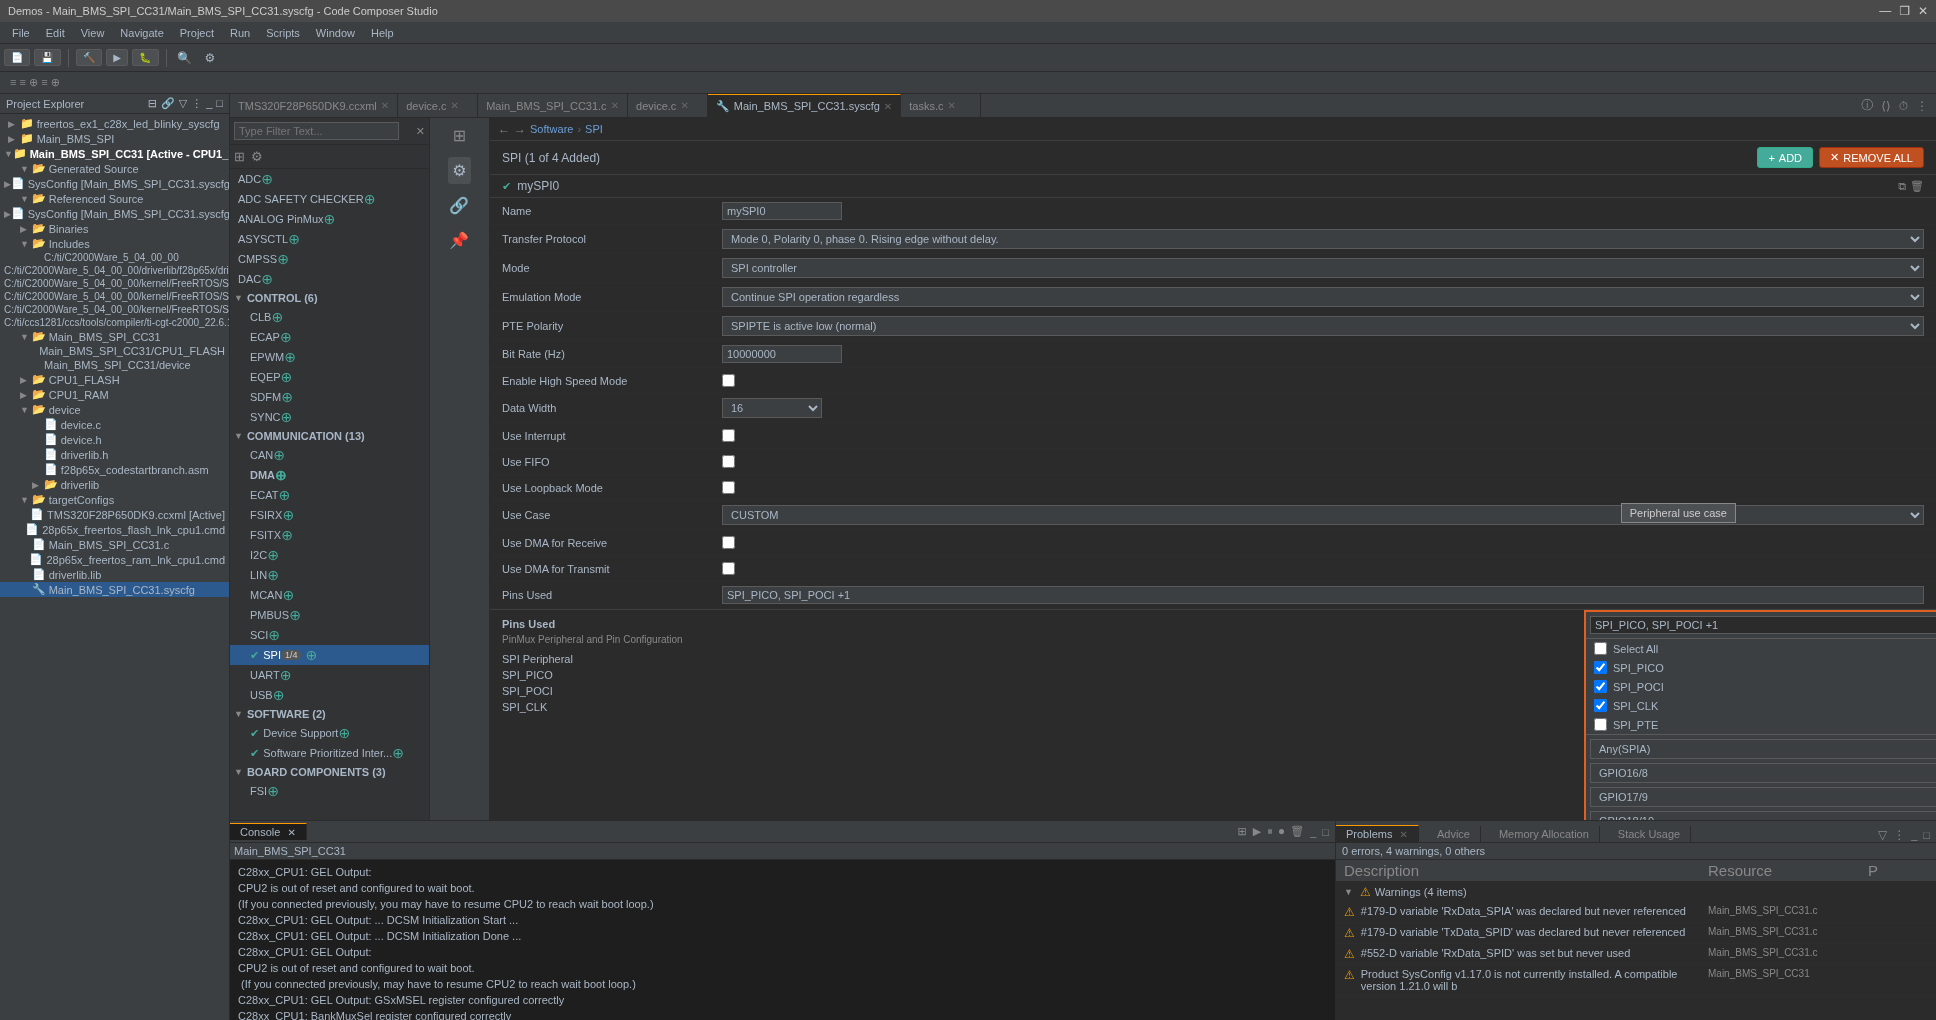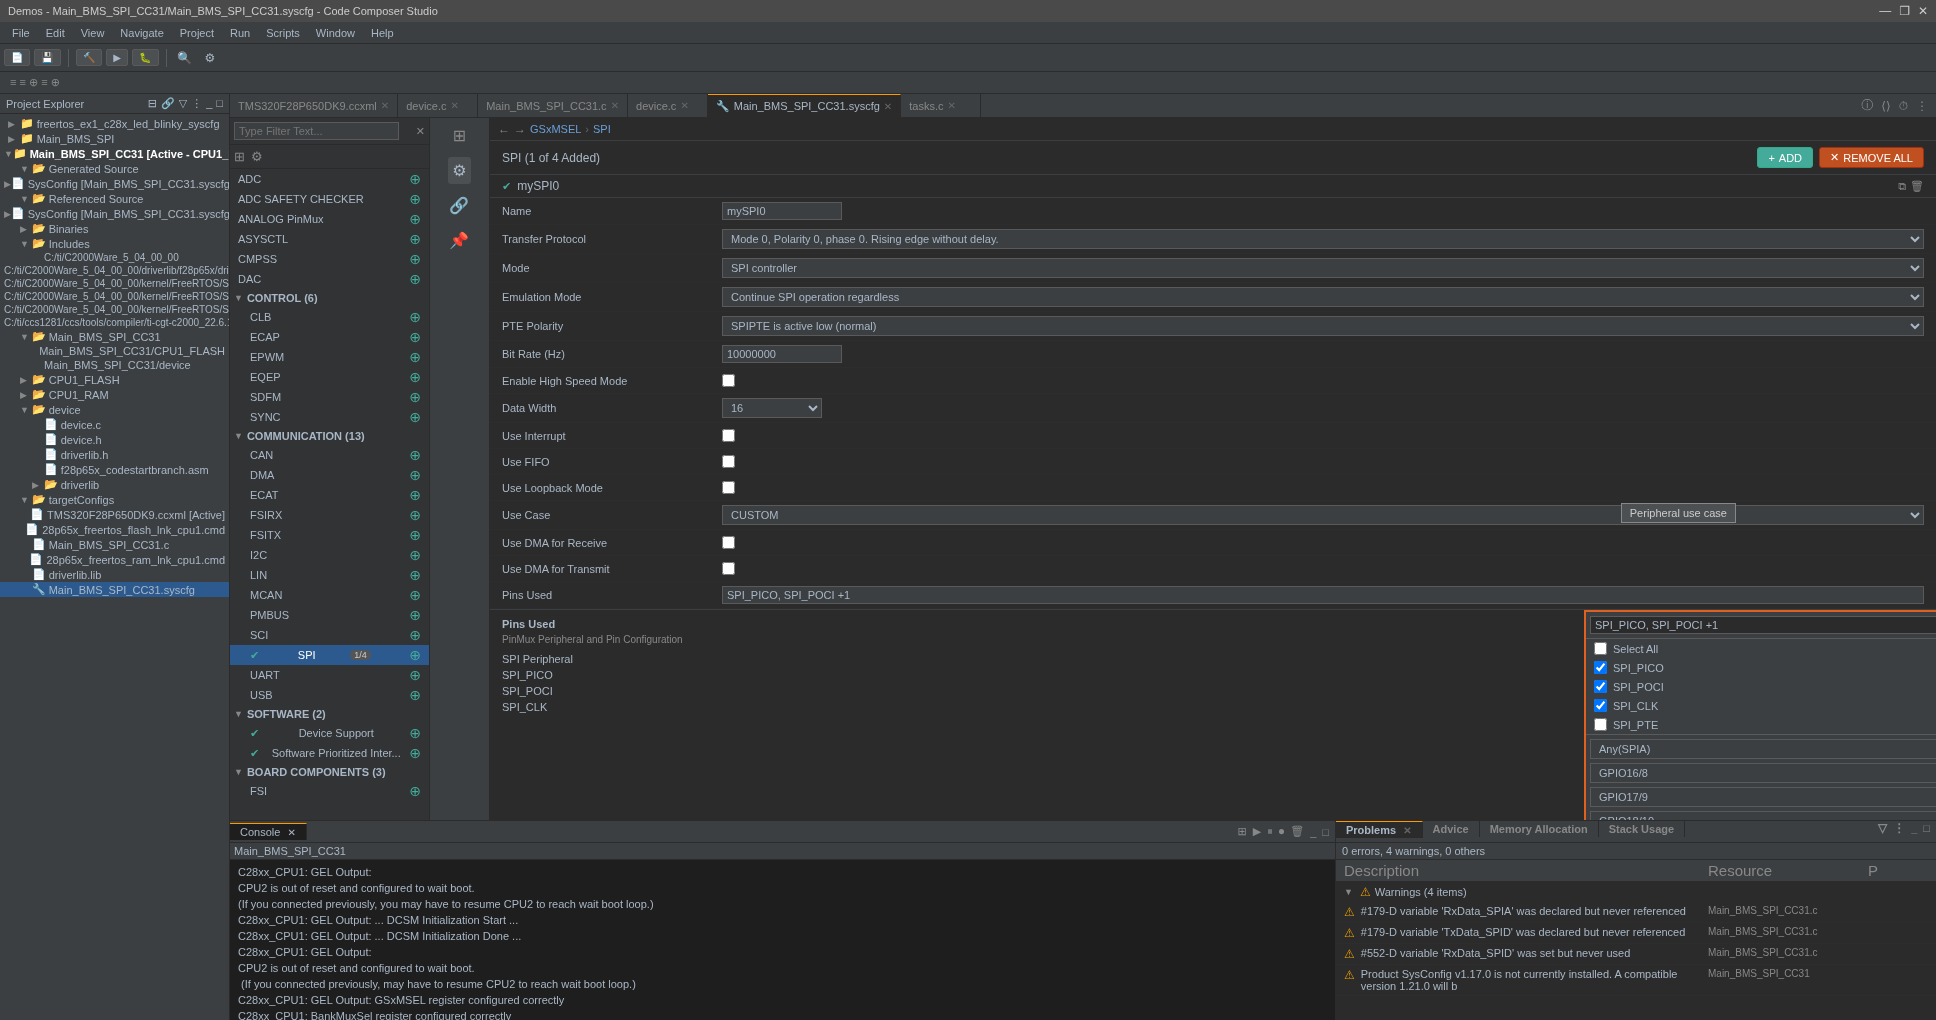--- a/index.html
+++ b/index.html
@@ -54,21 +54,21 @@
     .syscfg-area { display: flex; flex: 1; overflow: hidden; background: #2b2b2b; }
 
     
     .module-panel { width: 200px; background: #313335; border-right: 1px solid #2b2b2b; display: flex; flex-direction: column; }
     .module-search { display: flex; align-items: center; padding: 4px; border-bottom: 1px solid #2b2b2b; gap: 17px; }
     .module-search input { background: #3c3f41; border: 1px solid #5a5a5a; color: #a9b7c6; padding: 2px 4px; flex: 1; font-size: 11px; outline: none; }
     .module-search-clear { color: #888; cursor: pointer; }
     .module-icons { display: flex; padding: 4px; border-bottom: 1px solid #2b2b2b; gap: 6px; }
     .module-icon-btn { color: #888; cursor: pointer; font-size: 13px; }
     .module-list { overflow-y: auto; flex: 1; }
-    .module-item { display: flex; align-items: center; justify-content: space-between; padding: 2px 8px; cursor: pointer; color: #a9b7c6; }
+    .module-item { display: flex; align-items: center; justify-content: flex-start; padding: 2px 8px; cursor: pointer; color: #a9b7c6; }
     .module-item.active { background: #2d5a8e; color: #fff; }
     .module-group { font-weight: bold; padding: 3px 4px; color: #a9b7c6; display: flex; align-items: center; cursor: pointer; }
     .module-group-arrow { font-size: 9px; margin-right: 4px; color: #888; }
     .module-add-btn { color: #4a9; cursor: pointer; font-size: 14px; }
     .module-badge { background: #555; color: #ccc; font-size: 9px; padding: 0 4px; border-radius: 8px; margin-right: 4px; }
     .module-check { color: #4a9; margin-right: 4px; font-size: 11px; }
 
     
     .nav-panel { width: 60px; background: #3c3f41; border-right: 1px solid #2b2b2b; display: flex; flex-direction: column; align-items: center; padding: 4px 0; gap: 8px; }
     .nav-icon { color: #888; cursor: pointer; font-size: 16px; padding: 4px; }
@@ -127,21 +127,21 @@
     .console-panel { flex: 1; background: #1e1e1e; display: flex; flex-direction: column; border-right: 1px solid #2b2b2b; }
     .console-tab-bar { display: flex; align-items: center; background: #3c3f41; border-bottom: 1px solid #2b2b2b; height: 22px; }
     .console-tab { padding: 2px 10px; color: #888; cursor: pointer; font-size: 11px; border-right: 1px solid #2b2b2b; }
     .console-tab.active { color: #a9b7c6; background: #1e1e1e; border-top: 1px solid #f90; }
     .console-tab-close { font-size: 10px; margin-left: 4px; cursor: pointer; }
     .console-toolbar { display: flex; align-items: center; padding: 2px 4px; background: #3c3f41; border-bottom: 1px solid #2b2b2b; gap: 4px; }
     .console-content { flex: 1; overflow-y: auto; padding: 4px 8px; font-family: 'Courier New', monospace; font-size: 11px; color: #a9b7c6; }
     .console-line { line-height: 16px; white-space: pre; }
 
     .problems-panel { width: 600px; background: #2b2b2b; display: flex; flex-direction: column; }
-    .problems-tab-bar { display: flex; align-items: flex-start; background: #3c3f41; border-bottom: 1px solid #2b2b2b; height: 22px; gap: 0; font-weight: bold; }
+    .problems-tab-bar { display: flex; align-items: flex-end; background: #3c3f41; border-bottom: 1px solid #2b2b2b; height: 22px; gap: 8px; }
     .problems-tab { padding: 2px 10px; color: #888; cursor: pointer; font-size: 11px; border-right: 1px solid #2b2b2b; }
     .problems-tab.active { color: #a9b7c6; background: #2b2b2b; border-top: 1px solid #f90; }
     .problems-toolbar { display: flex; align-items: center; padding: 2px 6px; background: #3c3f41; border-bottom: 1px solid #2b2b2b; justify-content: space-between; }
     .problems-status { color: #a9b7c6; font-size: 11px; }
     .problems-table { flex: 1; overflow-y: auto; }
     .problems-header { display: flex; padding: 2px 8px; background: #3c3f41; border-bottom: 1px solid #2b2b2b; }
     .problems-col { color: #888; font-size: 15px; }
     .problems-col.desc { flex: 1; }
     .problems-col.res { width: 160px; }
     .problems-col.path { width: 60px; }
@@ -506,21 +506,21 @@
             <span class="module-add-btn">⊕</span>
           </div>
           <div class="module-group">
             <span class="module-group-arrow">▼</span>
             <span>COMMUNICATION (13)</span>
           </div>
           <div class="module-item" style="padding-left:20px;">
             <span>CAN</span>
             <span class="module-add-btn">⊕</span>
           </div>
-          <div class="module-item" style="padding-left:20px;">
+          <div class="module-item" style="padding-left:20px;font-weight:bold;">
             <span>DMA</span>
             <span class="module-add-btn">⊕</span>
           </div>
           <div class="module-item" style="padding-left:20px;">
             <span>ECAT</span>
             <span class="module-add-btn">⊕</span>
           </div>
           <div class="module-item" style="padding-left:20px;">
             <span>FSIRX</span>
             <span class="module-add-btn">⊕</span>
@@ -593,21 +593,21 @@
         <span class="nav-icon active">⚙</span>
         <span class="nav-icon">🔗</span>
         <span class="nav-icon">📌</span>
       </div>
 
       <div class="config-panel" style="position:relative;">
 
         <div class="breadcrumb">
           <span style="color:#888;cursor:pointer;font-size:12px;">←</span>
           <span style="color:#888;cursor:pointer;font-size:12px;">→</span>
-          <span class="breadcrumb-item">GSxMSEL</span>
+          <span class="breadcrumb-item">Software</span>
           <span class="breadcrumb-sep">›</span>
           <span class="breadcrumb-item">SPI</span>
         </div>
 
         <div class="spi-header">
           <span class="spi-title">SPI (1 of 4 Added)</span>
           <div class="spi-buttons">
             <button class="btn-green">
               <span>+</span>
               <span>ADD</span>

